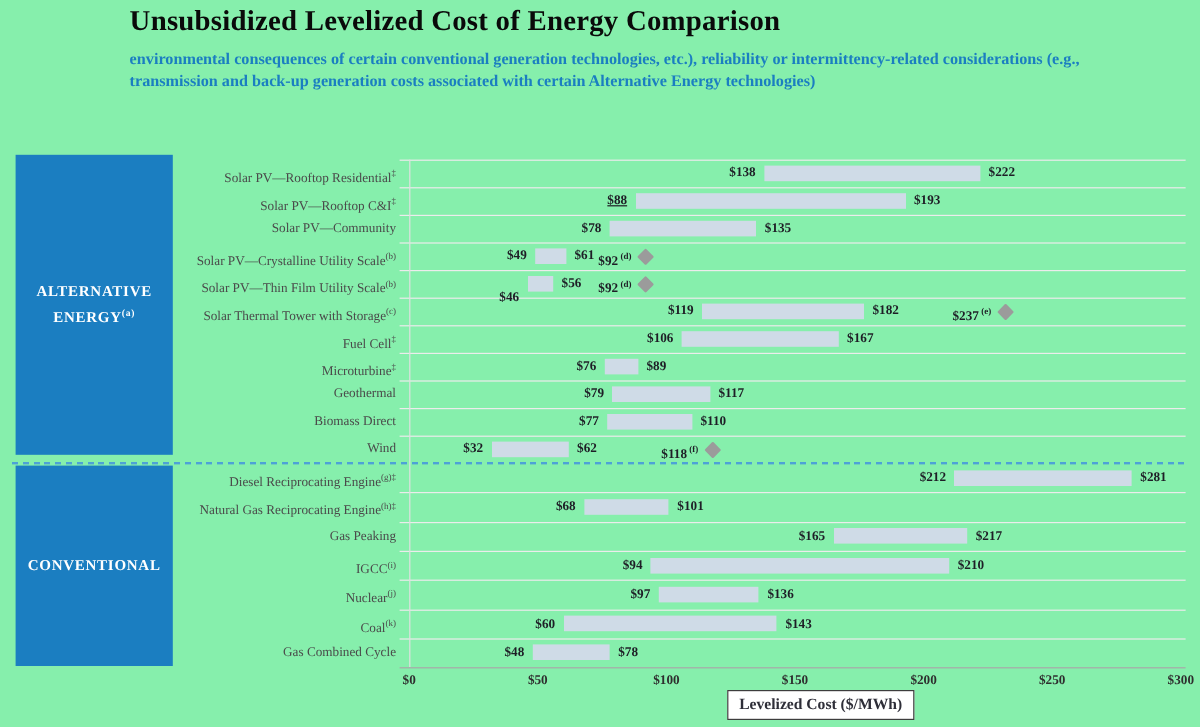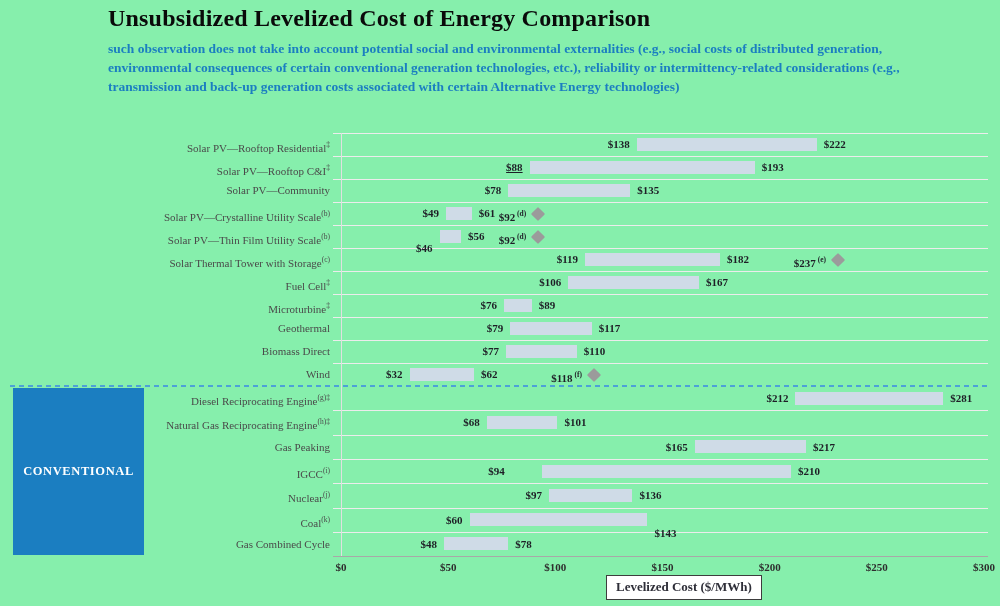--- a/index.html
+++ b/index.html
@@ -27,25 +27,30 @@
   .tick-label{position:absolute;font-size:11px;font-weight:bold;color:#2e2e2e;width:60px;text-align:center;}
   #axis-title-box{position:absolute;left:606px;top:575px;border:1px solid #3d3d3d;background:#fff;
        padding:3px 9px 4px 9px;font-size:13px;font-weight:bold;color:#2e2e38;}
 </style>
 </head>
 <body>
 
 <div id="stage">
   <div id="page-title">Unsubsidized Levelized Cost of Energy Comparison</div>
   <div id="subtitle">
-      <div>such observation does not take into account potential social and environmental externalities (e.g., social costs of distributed generation,</div>
       <div>environmental consequences of certain conventional generation technologies, etc.), reliability or intermittency-related considerations (e.g.,</div>
       <div>transmission and back-up generation costs associated with certain Alternative Energy technologies)</div>
     </div>
 
+  <div class="sidebar-box" id="sidebar-alt">
+    <div>
+      <span>ALTERNATIVE</span><br>
+      <span>ENERGY</span><sup style="font-size:8px">(a)</sup>
+    </div>
+  </div>
   <div class="sidebar-box" id="sidebar-conv">
     <div>CONVENTIONAL</div>
   </div>
 
   <div id="plot-layer">
       <div class="gridline" style="left: 333px; top: 133px; width: 655px;"></div>
       <div class="gridline" style="left: 333px; top: 156px; width: 655px;"></div>
       <div class="gridline" style="left: 333px; top: 179px; width: 655px;"></div>
       <div class="gridline" style="left: 333px; top: 202px; width: 655px;"></div>
       <div class="gridline" style="left: 333px; top: 225px; width: 655px;"></div>
@@ -152,34 +157,34 @@
       </div>
       <div class="row-label" style="top: 434.6px; height: 24.3px; line-height: 24.3px;"><span>Gas Peaking</span></div>
       <div class="chart-row" style="left: 333px; top: 434.6px; width: 655px; height: 24.3px;">
         <div class="range-bar" style="left: 361.65px; width: 111.453px; top: 5.65px; height: 13px;"></div>
         <div class="val-label" style="left: 276.65px; width: 78px; text-align: right; top: 0px; line-height: 24.3px;">$165</div>
         <div class="val-label" style="left: 480.103px; top: 0px; line-height: 24.3px;">$217</div>
       </div>
       <div class="row-label" style="top: 458.9px; height: 24.3px; line-height: 24.3px;"><span>IGCC</span><sup>(i)</sup></div>
       <div class="chart-row" style="left: 333px; top: 458.9px; width: 655px; height: 24.3px;">
         <div class="range-bar" style="left: 209.473px; width: 248.627px; top: 5.65px; height: 13px;"></div>
-        <div class="val-label" style="left: 124.473px; width: 78px; text-align: center; top: 0px; line-height: 24.3px;">$94</div>
+        <div class="val-label" style="left: 124.473px; width: 78px; text-align: right; top: 0px; line-height: 24.3px;">$94</div>
         <div class="val-label" style="left: 465.1px; top: 0px; line-height: 24.3px;">$210</div>
       </div>
       <div class="row-label" style="top: 483.2px; height: 24.3px; line-height: 24.3px;"><span>Nuclear</span><sup>(j)</sup></div>
       <div class="chart-row" style="left: 333px; top: 483.2px; width: 655px; height: 24.3px;">
         <div class="range-bar" style="left: 215.903px; width: 83.59px; top: 5.65px; height: 13px;"></div>
         <div class="val-label" style="left: 130.903px; width: 78px; text-align: right; top: 0px; line-height: 24.3px;">$97</div>
         <div class="val-label" style="left: 306.493px; top: 0px; line-height: 24.3px;">$136</div>
       </div>
       <div class="row-label" style="top: 507.5px; height: 24.3px; line-height: 24.3px;"><span>Coal</span><sup>(k)</sup></div>
       <div class="chart-row" style="left: 333px; top: 507.5px; width: 655px; height: 24.3px;">
         <div class="range-bar" style="left: 136.6px; width: 177.897px; top: 5.65px; height: 13px;"></div>
         <div class="val-label" style="left: 51.6px; width: 78px; text-align: right; top: 0px; line-height: 24.3px;">$60</div>
-        <div class="val-label" style="left: 321.497px; top: 13px; line-height: 24.3px;">$143</div>
+        <div class="val-label" style="left: 321.497px; top: 0px; line-height: 24.3px;">$143</div>
       </div>
       <div class="row-label" style="top: 531.8px; height: 24.3px; line-height: 24.3px;"><span>Gas Combined Cycle</span></div>
       <div class="chart-row" style="left: 333px; top: 531.8px; width: 655px; height: 24.3px;">
         <div class="range-bar" style="left: 110.88px; width: 64.3px; top: 5.65px; height: 13px;"></div>
         <div class="val-label" style="left: 25.88px; width: 78px; text-align: right; top: 0px; line-height: 24.3px;">$48</div>
         <div class="val-label" style="left: 182.18px; top: 0px; line-height: 24.3px;">$78</div>
       </div>
       <div class="tick-label" style="left: 311px; top: 561px;">$0</div>
       <div class="tick-label" style="left: 418.167px; top: 561px;">$50</div>
       <div class="tick-label" style="left: 525.333px; top: 561px;">$100</div>

